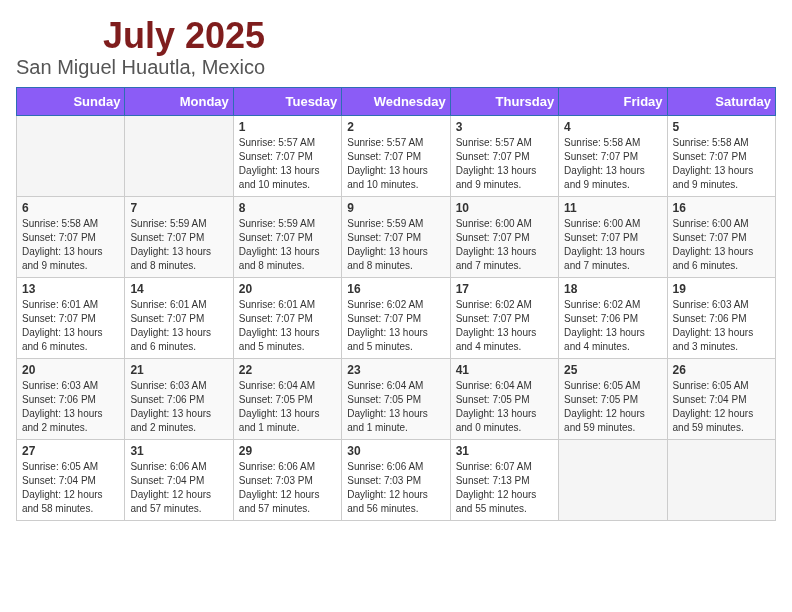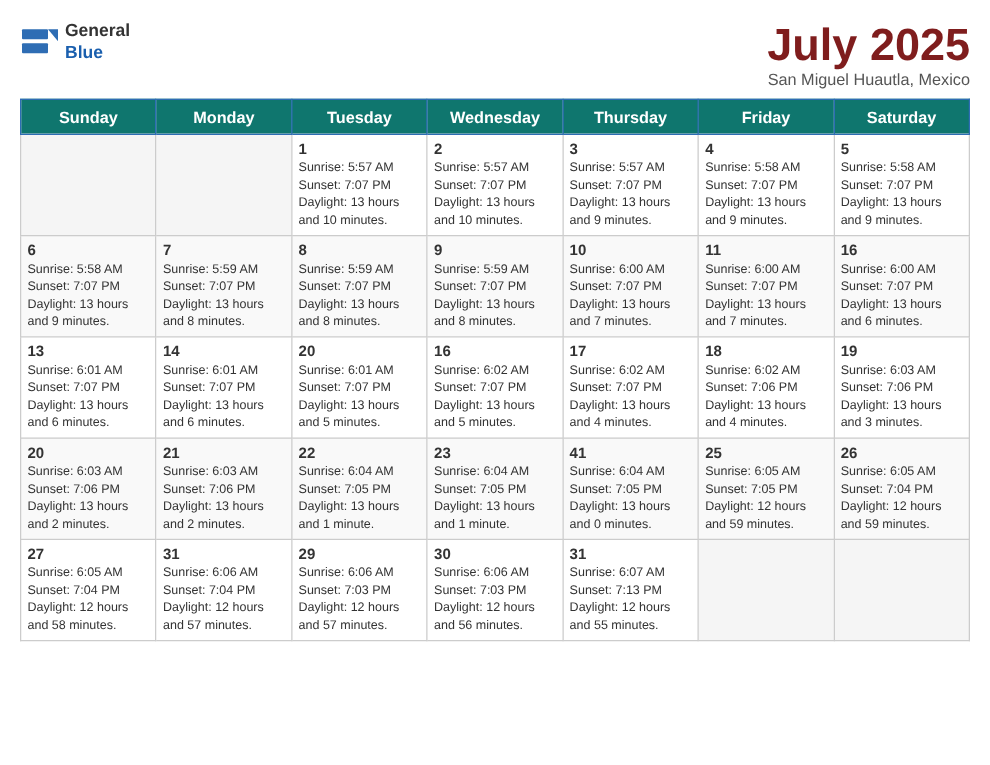--- a/index.html
+++ b/index.html
@@ -37,35 +37,35 @@
     .title-block {
       text-align: right;
     }
     .month-title {
       font-size: 36px;
       font-weight: bold;
       color: #7f1d1d;
       line-height: 1.1;
     }
     .location {
-      font-size: 13px;
+      font-size: 20px;
       color: #555;
     }
     .calendar {
       width: 100%;
       border-collapse: collapse;
       border: 1px solid #ccc;
     }
     .calendar th {
-      background: #0f766e;
+      background: #8b5cf6;
       color: #fff;
       font-size: 13px;
       font-weight: bold;
       padding: 6px 4px;
-      text-align: center;
+      text-align: right;
       border: 1px solid #2e6db4;
     }
     .calendar td {
       vertical-align: top;
       border: 1px solid #ccc;
       padding: 4px 5px;
       font-size: 10.5px;
       color: #333;
       width: calc(100% / 7);
       min-height: 80px;
@@ -86,32 +86,20 @@
       line-height: 1.4;
     }
     .empty-cell {
       background: #f5f5f5 !important;
     }
   </style>
 </head>
 <body>
 
 <div class="header">
-  <div class="logo">
-    <svg class="logo-icon" viewBox="0 0 40 40">
-      <rect x="0" y="0" width="40" height="40" fill="white"></rect>
-      <polygon points="28,8 38,8 38,20" fill="#2e6db4"></polygon>
-      <rect x="2" y="8" width="26" height="10" fill="#2e6db4" rx="1"></rect>
-      <rect x="2" y="22" width="26" height="10" fill="#2e6db4" rx="1"></rect>
-    </svg>
-    <div class="logo-text">
-      <span class="logo-general">General</span>
-      <span class="logo-blue">Blue</span>
-    </div>
-  </div>
   <div class="title-block">
     <div class="month-title">July 2025</div>
     <div class="location">San Miguel Huautla, Mexico</div>
   </div>
 </div>
 
 <table class="calendar">
   <thead>
     <tr>
     <th>Sunday</th>

